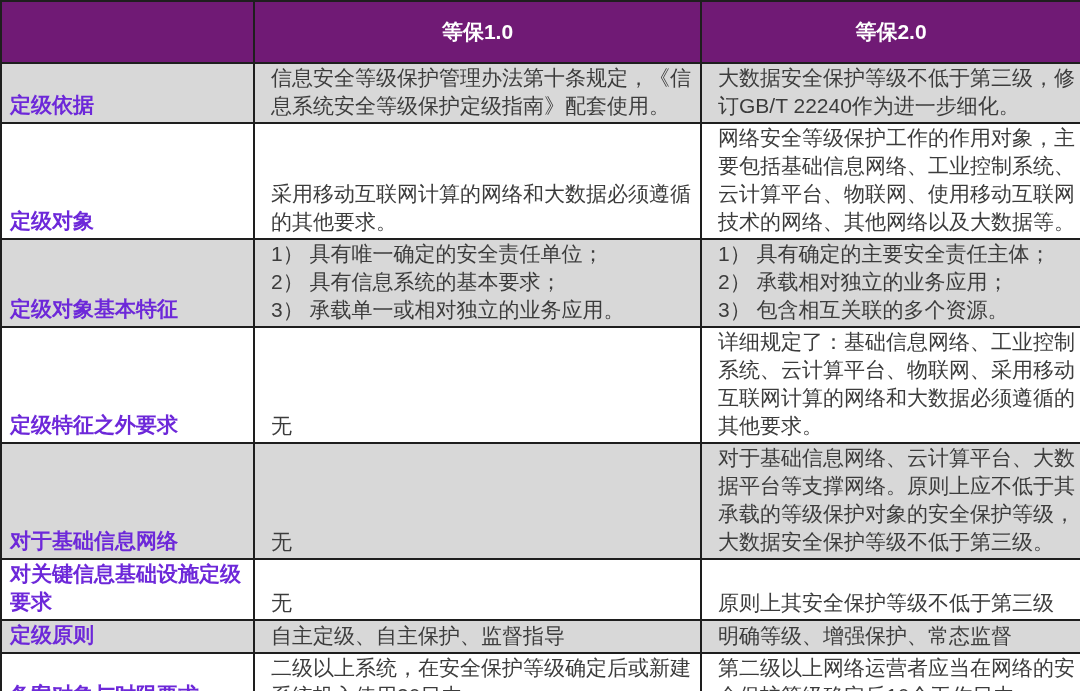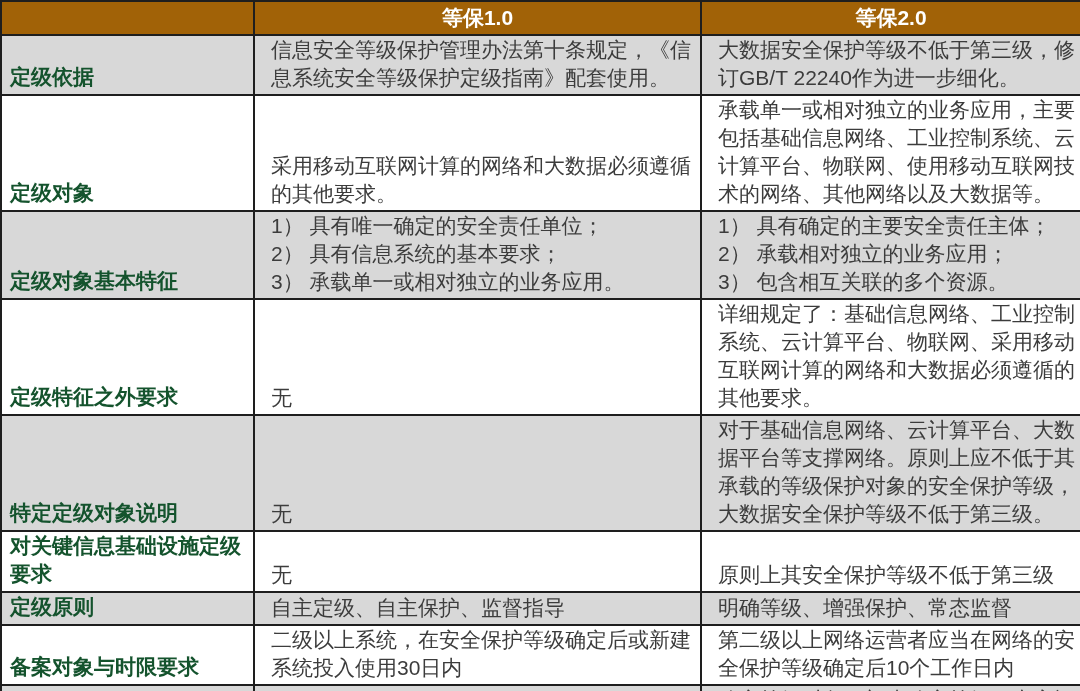--- a/index.html
+++ b/index.html
@@ -13,31 +13,31 @@
     border:2px solid #1e1e1e;
     vertical-align:bottom;
     font-size:21px;
     line-height:28px;
     overflow:hidden;
     box-sizing:border-box;
   }
   table.cmp{border-bottom:3px solid #111;}
   thead tr{height:24px;}
   thead th{
-    background:#a16207;
+    background:#701a75;
     color:#ffffff;
     font-weight:bold;
     text-align:center;
     vertical-align:middle;
     line-height:22px;
-    padding:2px;
+    padding:16px;
   }
   td.lbl{
     font-weight:bold;
-    color:#14532d;
+    color:#6d28d9;
     padding:0 4px 3px 8px;
     white-space:pre-line;
   }
   td.val{
     color:#3c3c3c;
     padding:0 4px 2px 16px;
     white-space:pre-line;
   }
   tbody tr:nth-child(odd) td{background:#d8d8d8;}
   tbody tr:nth-child(even) td{background:#ffffff;}
@@ -71,38 +71,38 @@
     </thead>
     <tbody>
       <tr>
         <td class="lbl">定级依据</td>
         <td class="val">信息安全等级保护管理办法第十条规定，《信息系统安全等级保护定级指南》配套使用。</td>
         <td class="val">大数据安全保护等级不低于第三级，修订GB/T 22240作为进一步细化。</td>
       </tr>
       <tr>
         <td class="lbl">定级对象</td>
         <td class="val">采用移动互联网计算的网络和大数据必须遵循的其他要求。</td>
-        <td class="val">承载单一或相对独立的业务应用，主要包括基础信息网络、工业控制系统、云计算平台、物联网、使用移动互联网技术的网络、其他网络以及大数据等。</td>
+        <td class="val">网络安全等级保护工作的作用对象，主要包括基础信息网络、工业控制系统、云计算平台、物联网、使用移动互联网技术的网络、其他网络以及大数据等。</td>
       </tr>
       <tr>
         <td class="lbl">定级对象基本特征</td>
         <td class="val">1） 具有唯一确定的安全责任单位；
 2） 具有信息系统的基本要求；
 3） 承载单一或相对独立的业务应用。</td>
         <td class="val">1） 具有确定的主要安全责任主体；
 2） 承载相对独立的业务应用；
 3） 包含相互关联的多个资源。</td>
       </tr>
       <tr>
         <td class="lbl">定级特征之外要求</td>
         <td class="val">无</td>
         <td class="val">详细规定了：基础信息网络、工业控制系统、云计算平台、物联网、采用移动互联网计算的网络和大数据必须遵循的其他要求。</td>
       </tr>
       <tr>
-        <td class="lbl">特定定级对象说明</td>
+        <td class="lbl">对于基础信息网络</td>
         <td class="val">无</td>
         <td class="val">对于基础信息网络、云计算平台、大数据平台等支撑网络。原则上应不低于其承载的等级保护对象的安全保护等级，大数据安全保护等级不低于第三级。</td>
       </tr>
       <tr>
         <td class="lbl">对关键信息基础设施定级要求</td>
         <td class="val">无</td>
         <td class="val">原则上其安全保护等级不低于第三级</td>
       </tr>
       <tr>
         <td class="lbl">定级原则</td>

